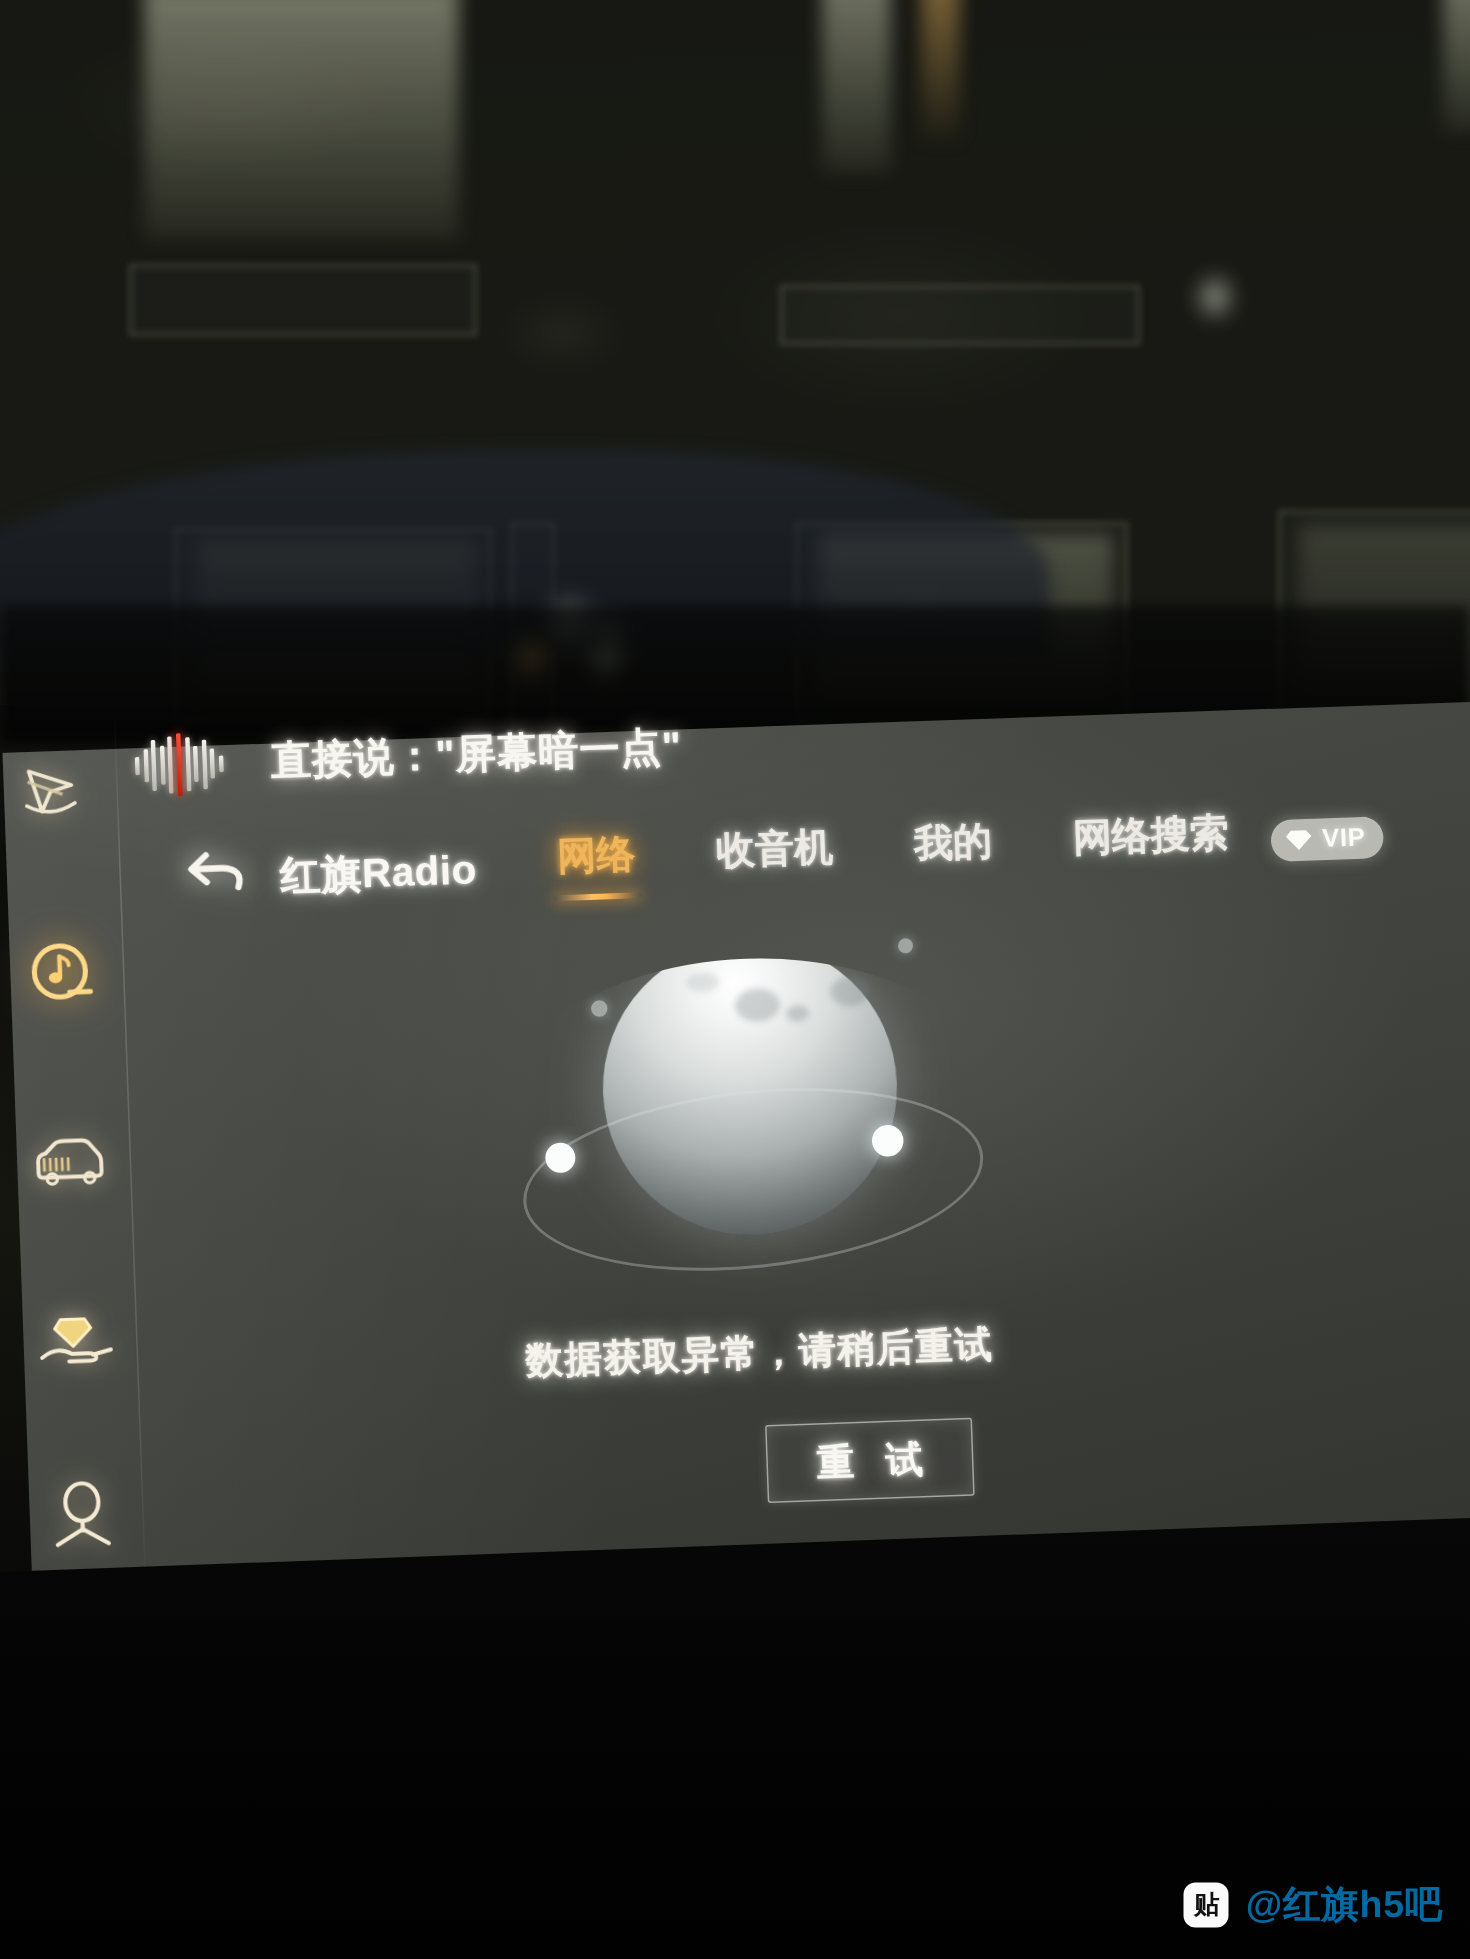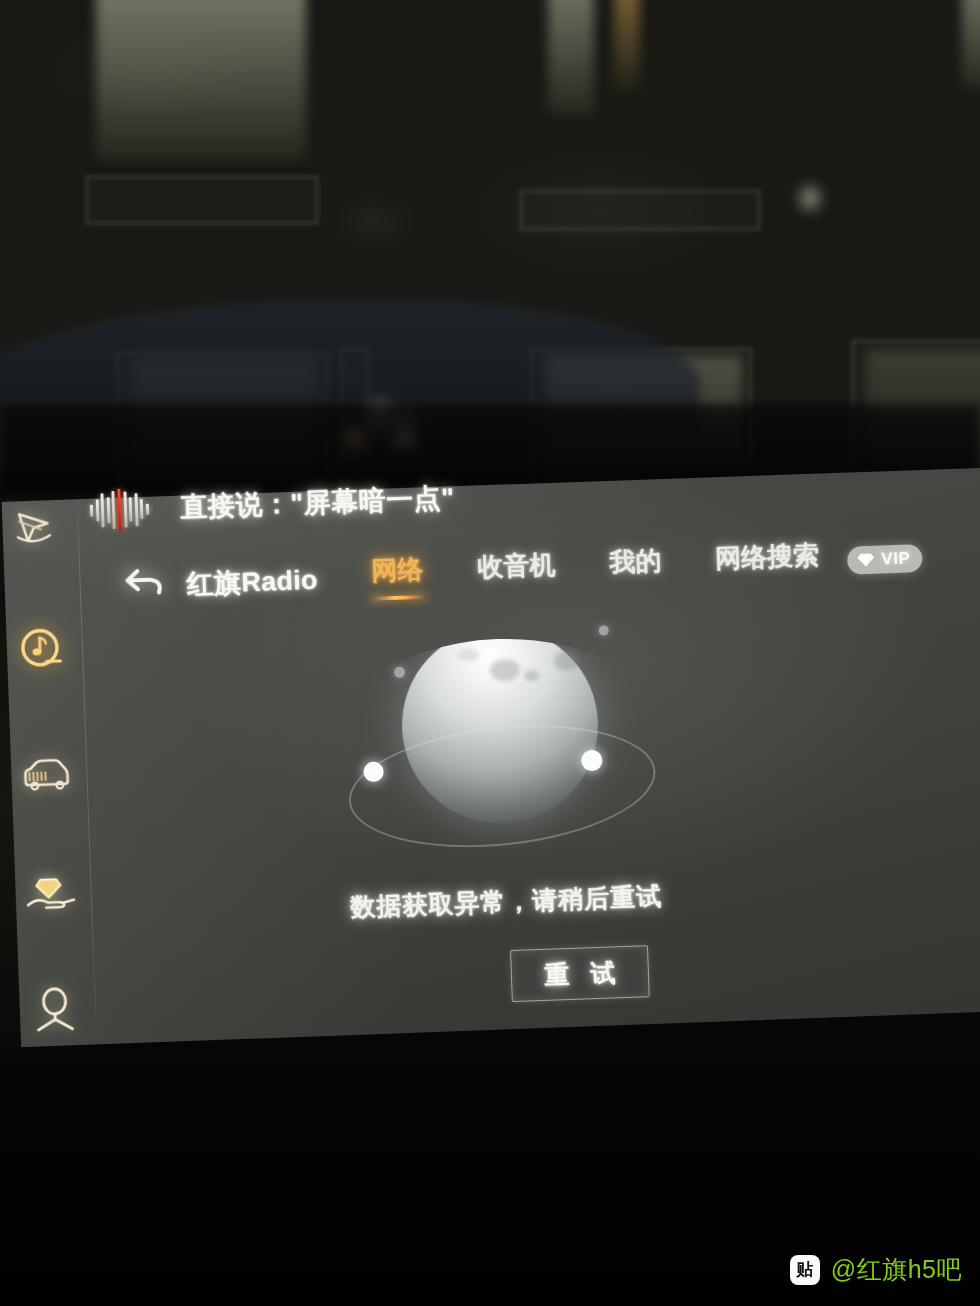--- a/index.html
+++ b/index.html
@@ -160,21 +160,21 @@
 
   
   #watermark {
     position:absolute; right:18px; bottom:20px; display:flex; align-items:center; gap:11px;
   }
   #wm-logo {
     width:30px; height:30px; border-radius:8px; background:#fafafa;
     display:flex; align-items:center; justify-content:center;
     color:#111; font-size:17px; font-weight:bold; line-height:1;
   }
-  #wm-text { color:#84cc16; font-size:25px; font-weight:normal; letter-spacing:0.5px; }
+  #wm-text { color:#0369a1; font-size:25px; font-weight:bold; letter-spacing:0.5px; }
 </style>
 </head>
 <body>
 
 <div id="photo">
   <div class="bldg" style="left:0; top:0; width:980px; height:470px;"></div>
 
   <div class="win" style="left:96px; top:-10px; width:210px; height:170px;"></div>
   <div class="win" style="left:548px; top:-20px; width:46px; height:135px;"></div>
   <div class="win" style="left:614px; top:-18px; width:26px; height:112px; background:linear-gradient(180deg,rgba(214,168,88,0.55),rgba(90,70,36,0.1));"></div>

